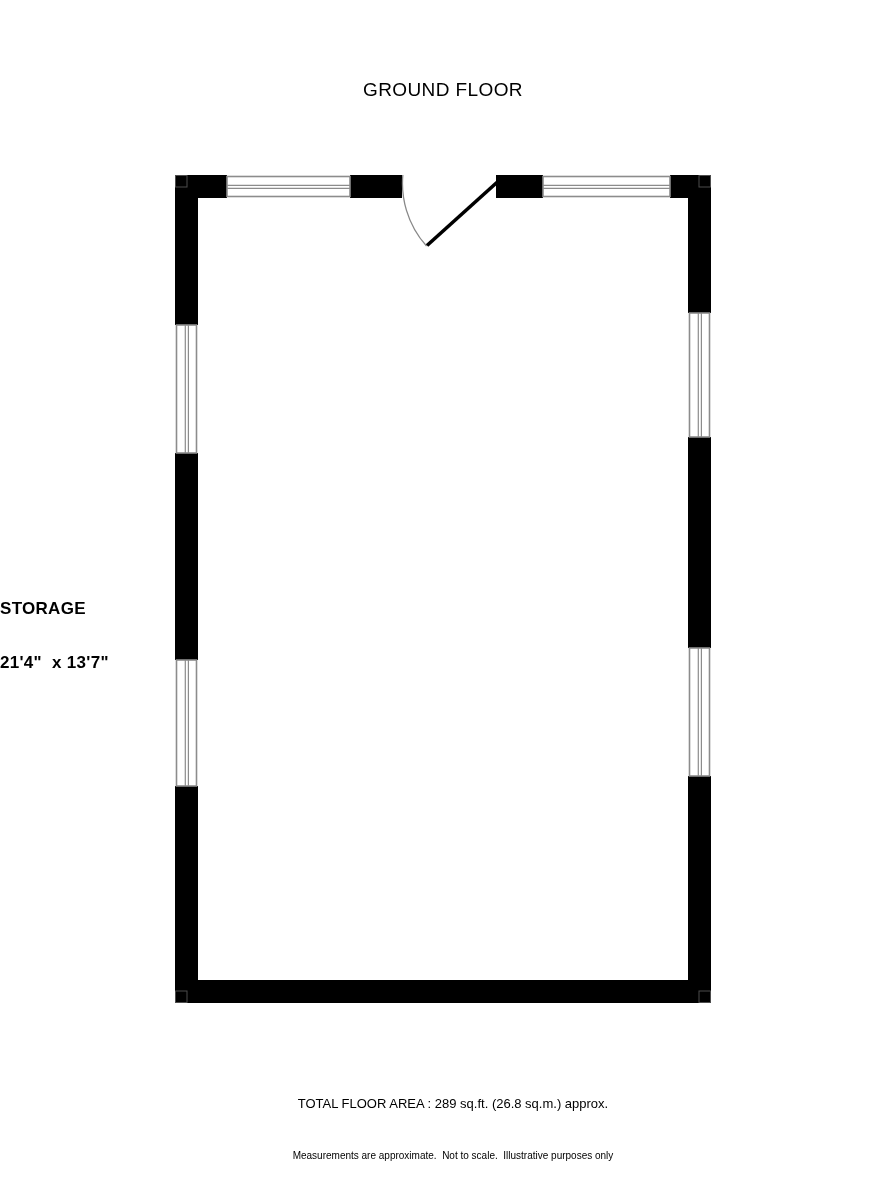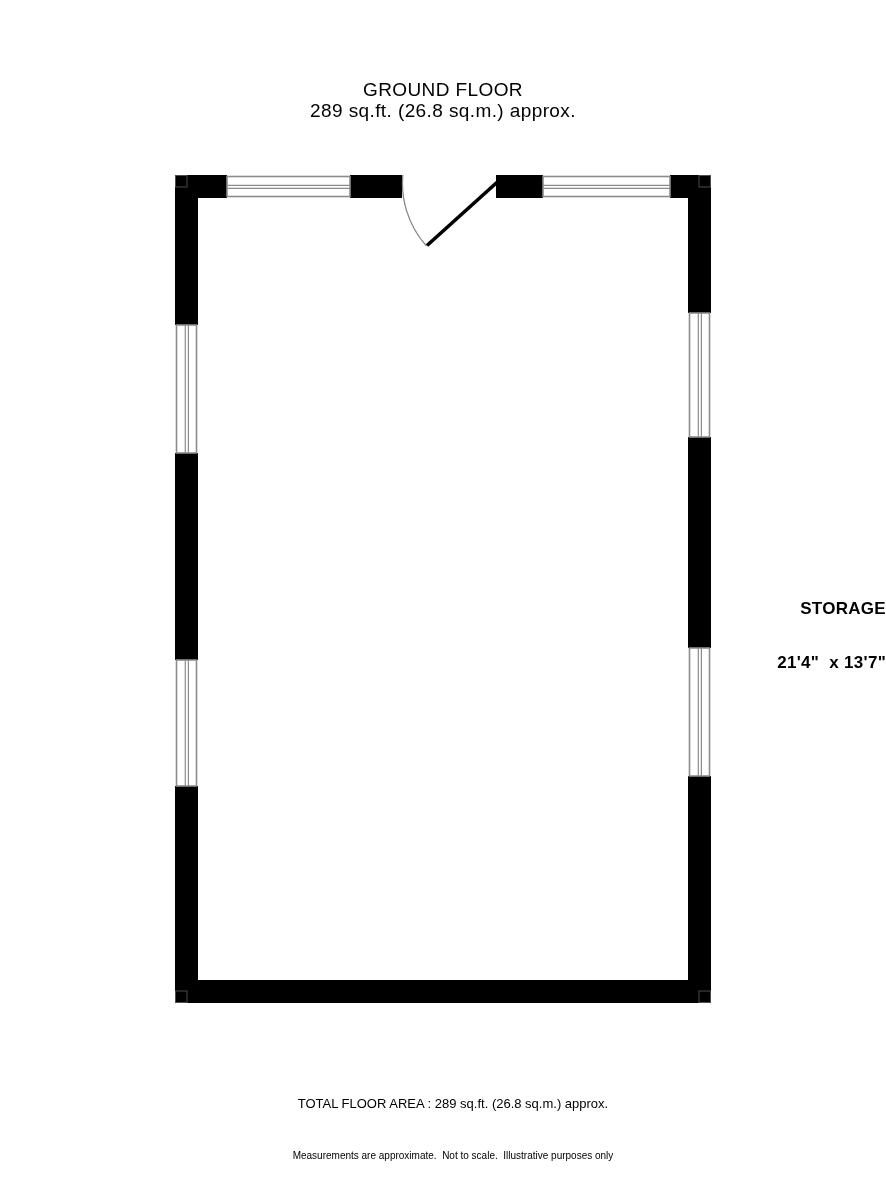--- a/index.html
+++ b/index.html
@@ -31,21 +31,21 @@
   .plan-svg {
     position: absolute;
     left: 175px;
     top: 175px;
   }
   .room-label {
     position: absolute;
     top: 564px;
     left: 0;
     width: 886px;
-    text-align: right;
+    text-align: left;
     font-weight: bold;
     font-size: 17px;
     line-height: 18px;
     white-space: pre;
     letter-spacing: 0.3px;
   }
   .footer-block {
     position: absolute;
     top: 1060px;
     left: 10px;
@@ -63,21 +63,20 @@
   .door-arc     { fill: none; stroke: var(--arc-color, #888); stroke-width: 1.3; }
   .door-leaf    { stroke: #000000; stroke-width: 3.6; }
 </style>
 </head>
 <body>
 
 <div class="page">
 
   <div class="title-block">
     <div>GROUND FLOOR</div>
-    <div>289 sq.ft. (26.8 sq.m.) approx.</div>
   </div>
 
   <svg class="plan-svg" width="536" height="828" viewBox="175 175 536 828" xmlns="http://www.w3.org/2000/svg">
 
     <g>
 
       <rect class="wall" x="175" y="175" width="52" height="23"></rect>
       <rect class="wall" x="350" y="175" width="52" height="23"></rect>
       <rect class="wall" x="496" y="175" width="47" height="23"></rect>
       <rect class="wall" x="670" y="175" width="41" height="23"></rect>

